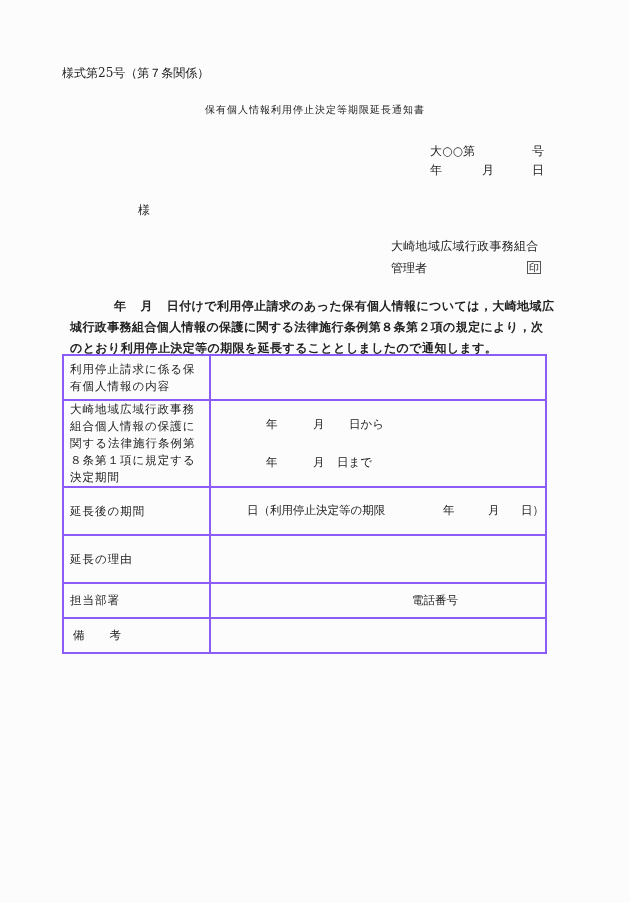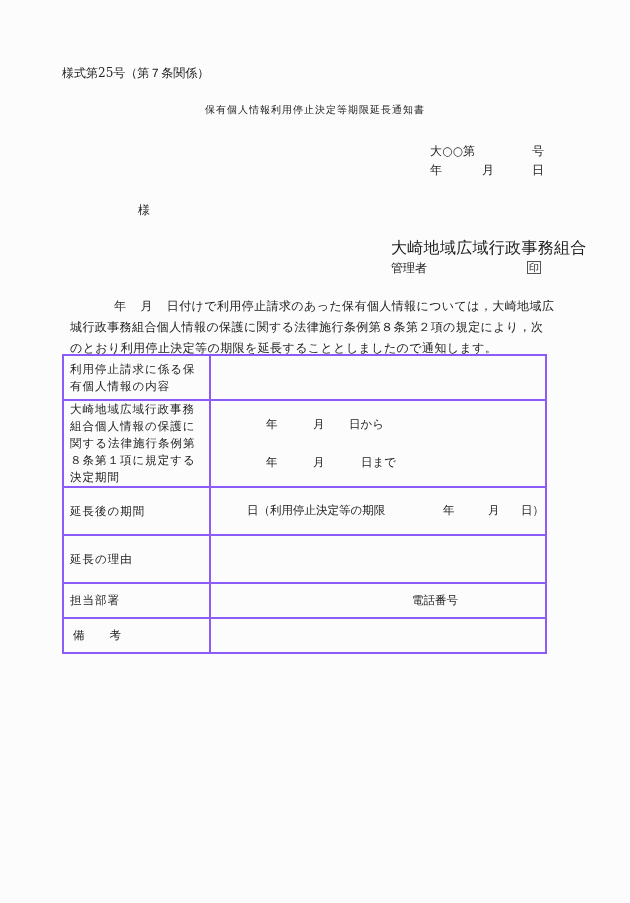--- a/index.html
+++ b/index.html
@@ -18,31 +18,31 @@
     }
     .abs { position: absolute; white-space: nowrap; line-height: 1; }
     .form-no { left: 62px; top: 67px; font-size: 12px; }
     .doc-title { left: 0; width: 630px; top: 105px; text-align: center; font-size: 10px; letter-spacing: 1px; }
     .ref-row { top: 145px; left: 416px; width: 128px; font-size: 12px; }
     .ref-row .prefix { position: absolute; left: 14px; }
     .ref-row .go { position: absolute; right: 0; }
     .date-row { top: 164px; left: 416px; width: 128px; font-size: 12px; }
     .date-row span { position: absolute; }
     .addressee { left: 138px; top: 204px; font-size: 12px; }
-    .org-name { left: 391px; top: 240px; font-size: 16px; letter-spacing: 0.3px; }
+    .org-name { left: 391px; top: 240px; font-size: 12px; letter-spacing: 0.3px; }
     .admin-row { left: 391px; top: 262px; width: 150px; font-size: 12px; }
     .admin-row .seal {
       position: absolute; right: 0; top: -1px;
       font-size: 10px; border: 1px solid #555; padding: 0 1px; line-height: 11px;
     }
     .body-text {
       position: absolute; left: 70px; top: 296px; width: 480px;
       font-size: 12px; line-height: 21px; letter-spacing: 0.4px;
     }
-    .body-text p { margin: 0; white-space: nowrap; }
+    .body-text p { margin: 0; white-space: nowrap; font-weight: bold; }
     .body-text .indent { padding-left: 44px; }
 
     table.form-table {
       position: absolute;
       left: 62px; top: 354px;
       width: 485px;
       border-collapse: collapse;
       font-size: 11.5px;
     }
     .form-table td {
@@ -112,21 +112,21 @@
     <td>
       <div class="period-block">
         <div class="period-line">
           <span style="left:49px">年</span>
           <span style="left:96px">月</span>
           <span style="left:132px">日から</span>
         </div>
         <div class="period-line">
           <span style="left:49px">年</span>
           <span style="left:96px">月</span>
-          <span style="left:144px">日まで</span>
+          <span style="left:120px">日まで</span>
         </div>
       </div>
     </td>
   </tr>
   <tr class="r3">
     <td class="label">延長後の期間</td>
     <td>
       <div class="ext-line">
         <span style="left:30px">日（利用停止決定等の期限</span>
         <span style="left:226px">年</span>

